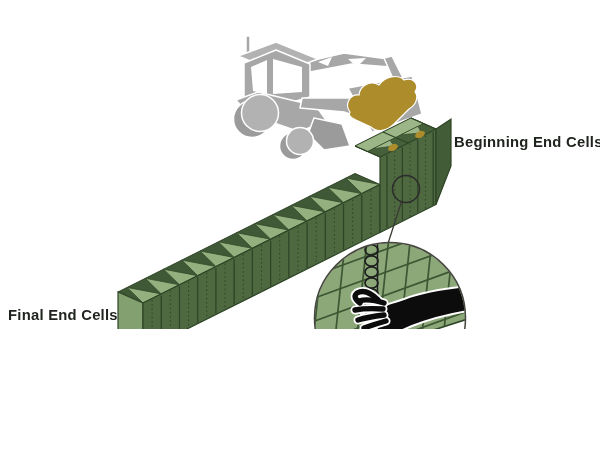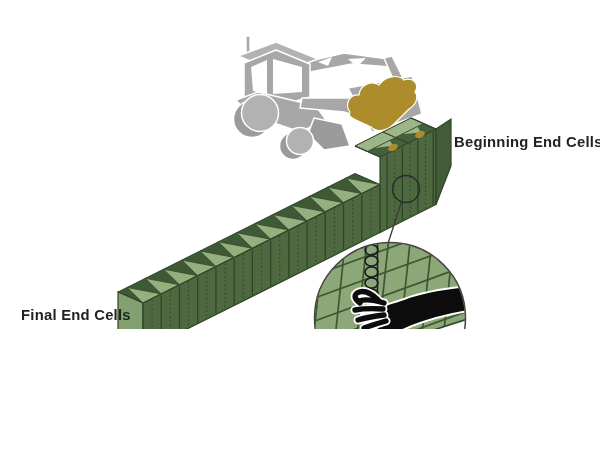--- a/index.html
+++ b/index.html
@@ -192,16 +192,16 @@
     </g>
 
     <path d="M379,361 C387,366 395,369 402,370 L404,363 L422,381 L402,387 L404,378
              C395,376 386,372 378,366 Z" style="fill:var(--arrow-red)"></path>
   </g>
   <circle cx="390" cy="318" r="75.5" fill="none" stroke="#474741" stroke-width="1.5"></circle>
 </svg>
 
 <div class="lbl" style="left:454px;top:133px;">Beginning End Cells</div>
 
-<div class="lbl" style="left:8px;top:306px;margin-left:13px;">Final End Cells</div>
+<div class="lbl" style="left:8px;top:306px;">Final End Cells</div>
 
 
 </div>
 
 </body></html>

